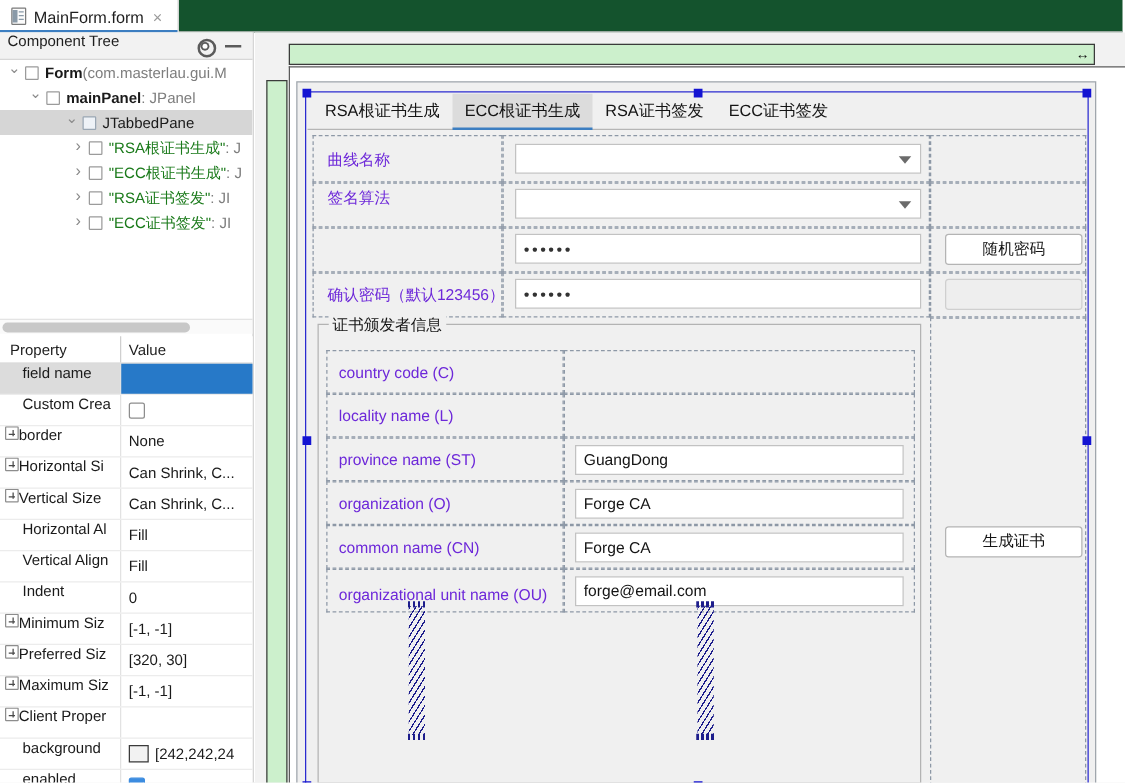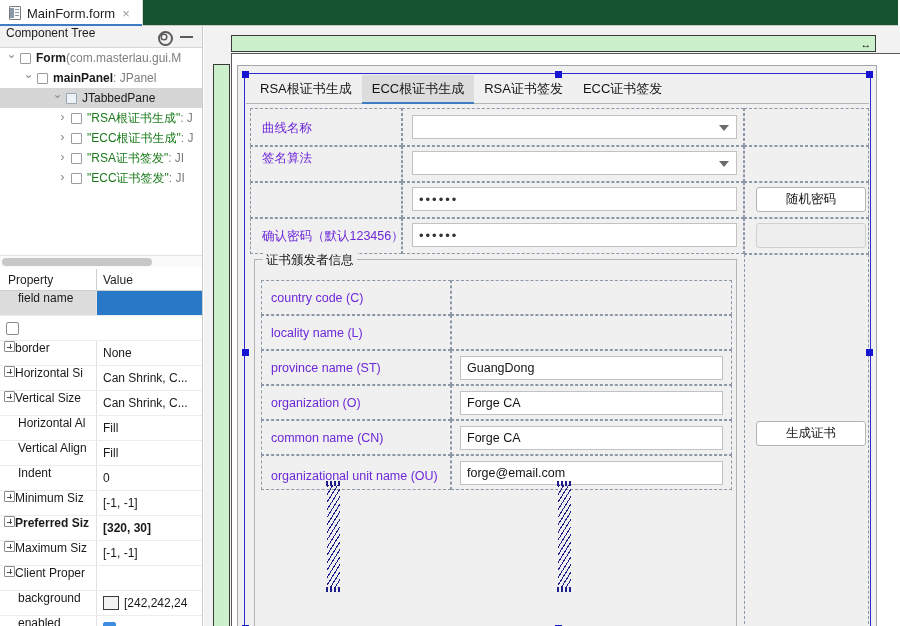--- a/index.html
+++ b/index.html
@@ -109,21 +109,21 @@
     padding-left:8px; overflow:hidden; white-space:nowrap;
   }
   .prow .pname.indent { padding-left:18px; }
   .prow .pname.expandable { padding-left:4px; gap:0; }
   .prow .pval {
     flex:1; display:flex; align-items:center; padding-left:6px;
     overflow:hidden; white-space:nowrap;
   }
   .prow.selected { background:#dcdcdc; }
   .prow.selected .pval { background:#2779c8; }
-  .prow.bold { font-weight:bold; }
+  .prow.bold { font-weight:normal; }
   .expander {
     width:11px; height:11px; flex:none; border:1px solid #8d8d8d; background:#fff;
     position:relative; border-radius:1px;
   }
   .expander::before {
     content:""; position:absolute; left:2px; top:4.5px; width:5px; height:1px; background:#4a4a4a;
   }
   .expander::after {
     content:""; position:absolute; left:4.5px; top:2px; width:1px; height:5px; background:#4a4a4a;
   }
@@ -320,20 +320,23 @@
       <div id="propsBody">
           <div class="prow selected">
             <div class="pname indent">
               <span>field name</span>
             </div>
             <div class="pval">
               <span></span>
             </div>
           </div>
           <div class="prow">
+            <div class="pname indent">
+              <span>Custom Crea</span>
+            </div>
             <div class="pval">
               <span class="vcheck"></span>
             </div>
           </div>
           <div class="prow">
             <div class="pname expandable">
               <span class="expander"></span>
               <span>border</span>
             </div>
             <div class="pval">

